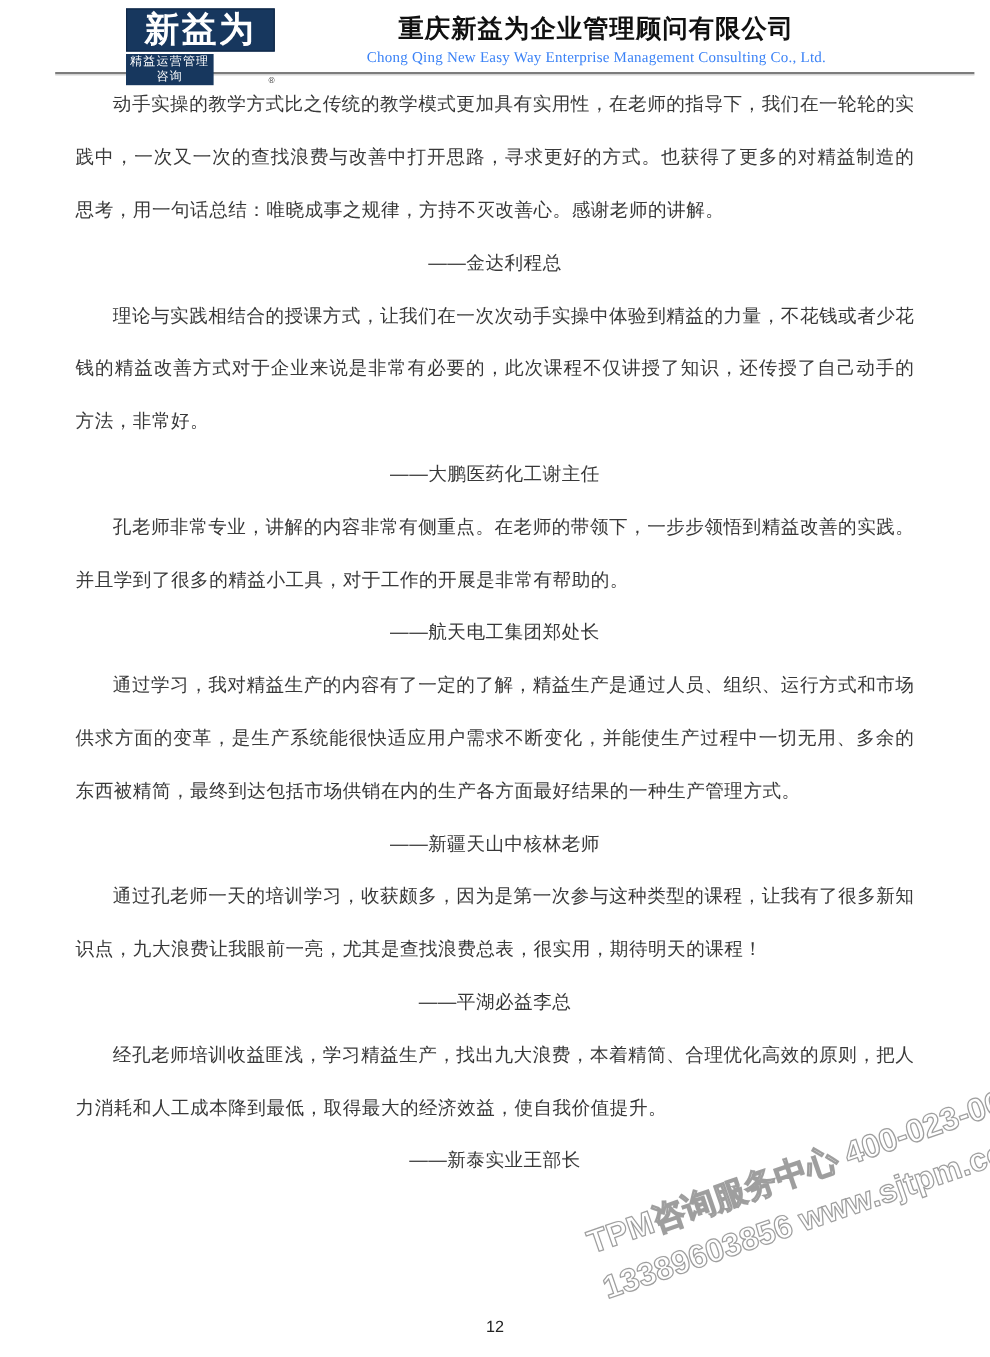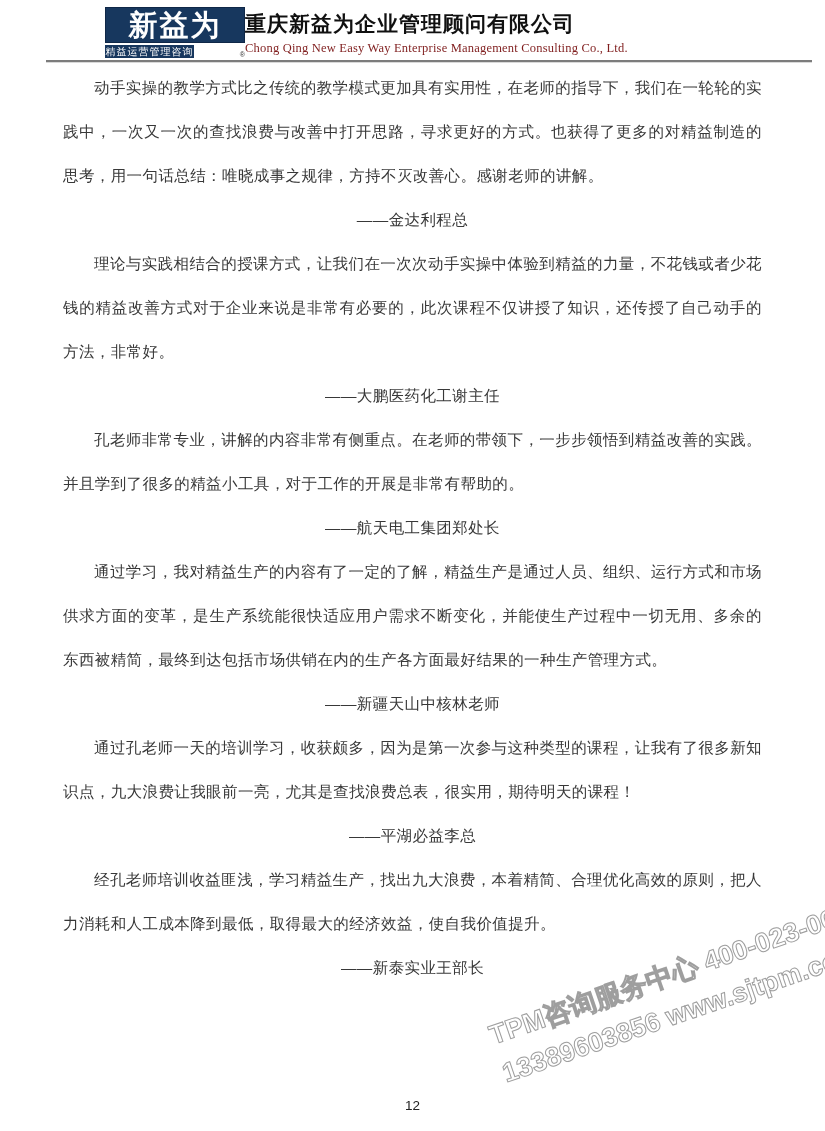--- a/index.html
+++ b/index.html
@@ -7,37 +7,37 @@
   body {
     width: 825px; height: 1131px;
     font-family: "Liberation Sans", "DejaVu Sans", sans-serif;
     position: relative; overflow: hidden;
     color: #383838;
   }
   .page { position: relative; width: 825px; height: 1131px; z-index: 2; }
 
   
   .header { display: flex; align-items: flex-start; padding: 7px 60px 0 105px; height: 57px; }
-  .logo { width: 140px; flex: 0 0 auto; }
+  .logo { width: 124px; flex: 0 0 auto; }
   .logo-main {
     background: var(--logo-navy, #17375e); color: #fff; text-align: center;
     font-size: 29px; font-weight: bold; line-height: 34px; letter-spacing: 2px;
     border: 1px solid #0f2747;
   }
   .logo-sub-row { display: flex; align-items: flex-end; margin-top: 2px; gap: 46px; }
   .logo-sub {
     background: var(--logo-navy, #17375e); color: #fff; flex: 1;
     font-size: 10px; line-height: 13px; text-align: center; letter-spacing: 1px;
   }
   .logo-reg { font-size: 7px; color: #333; line-height: 7px; }
-  .header-text { flex: 1; padding-top: 3px; }
+  .header-text { flex: 1; text-align: center; padding-top: 3px; }
   .company-cn { font-size: 21px; font-weight: bold; color: #101010; letter-spacing: 1px; }
   .company-en {
     font-family: "Liberation Serif", "DejaVu Serif", serif;
-    font-size: 12.5px; color: #7f1d1d; margin-top: 3px; letter-spacing: 0.2px;
+    font-size: 12.5px; color: #3b82f6; margin-top: 3px; letter-spacing: 0.2px;
   }
   .divider { margin: 3px 13px 0 46px; border-top: 2px solid #7c7c7c; border-bottom: 1px solid #d9d9d9; height: 3px; }
 
   
   .section-title {
     margin: 29px 0 0 75px; font-size: 23px; font-weight: bold;
     color: var(--title-blue, #4e7fbe); line-height: 28px; letter-spacing: 2px;
   }
   .content { margin: 3px 63px 0 63px; font-size: 15.5px; line-height: 44px; }
   .t-text { text-align: justify; text-indent: 2em; letter-spacing: 0.4px; }

